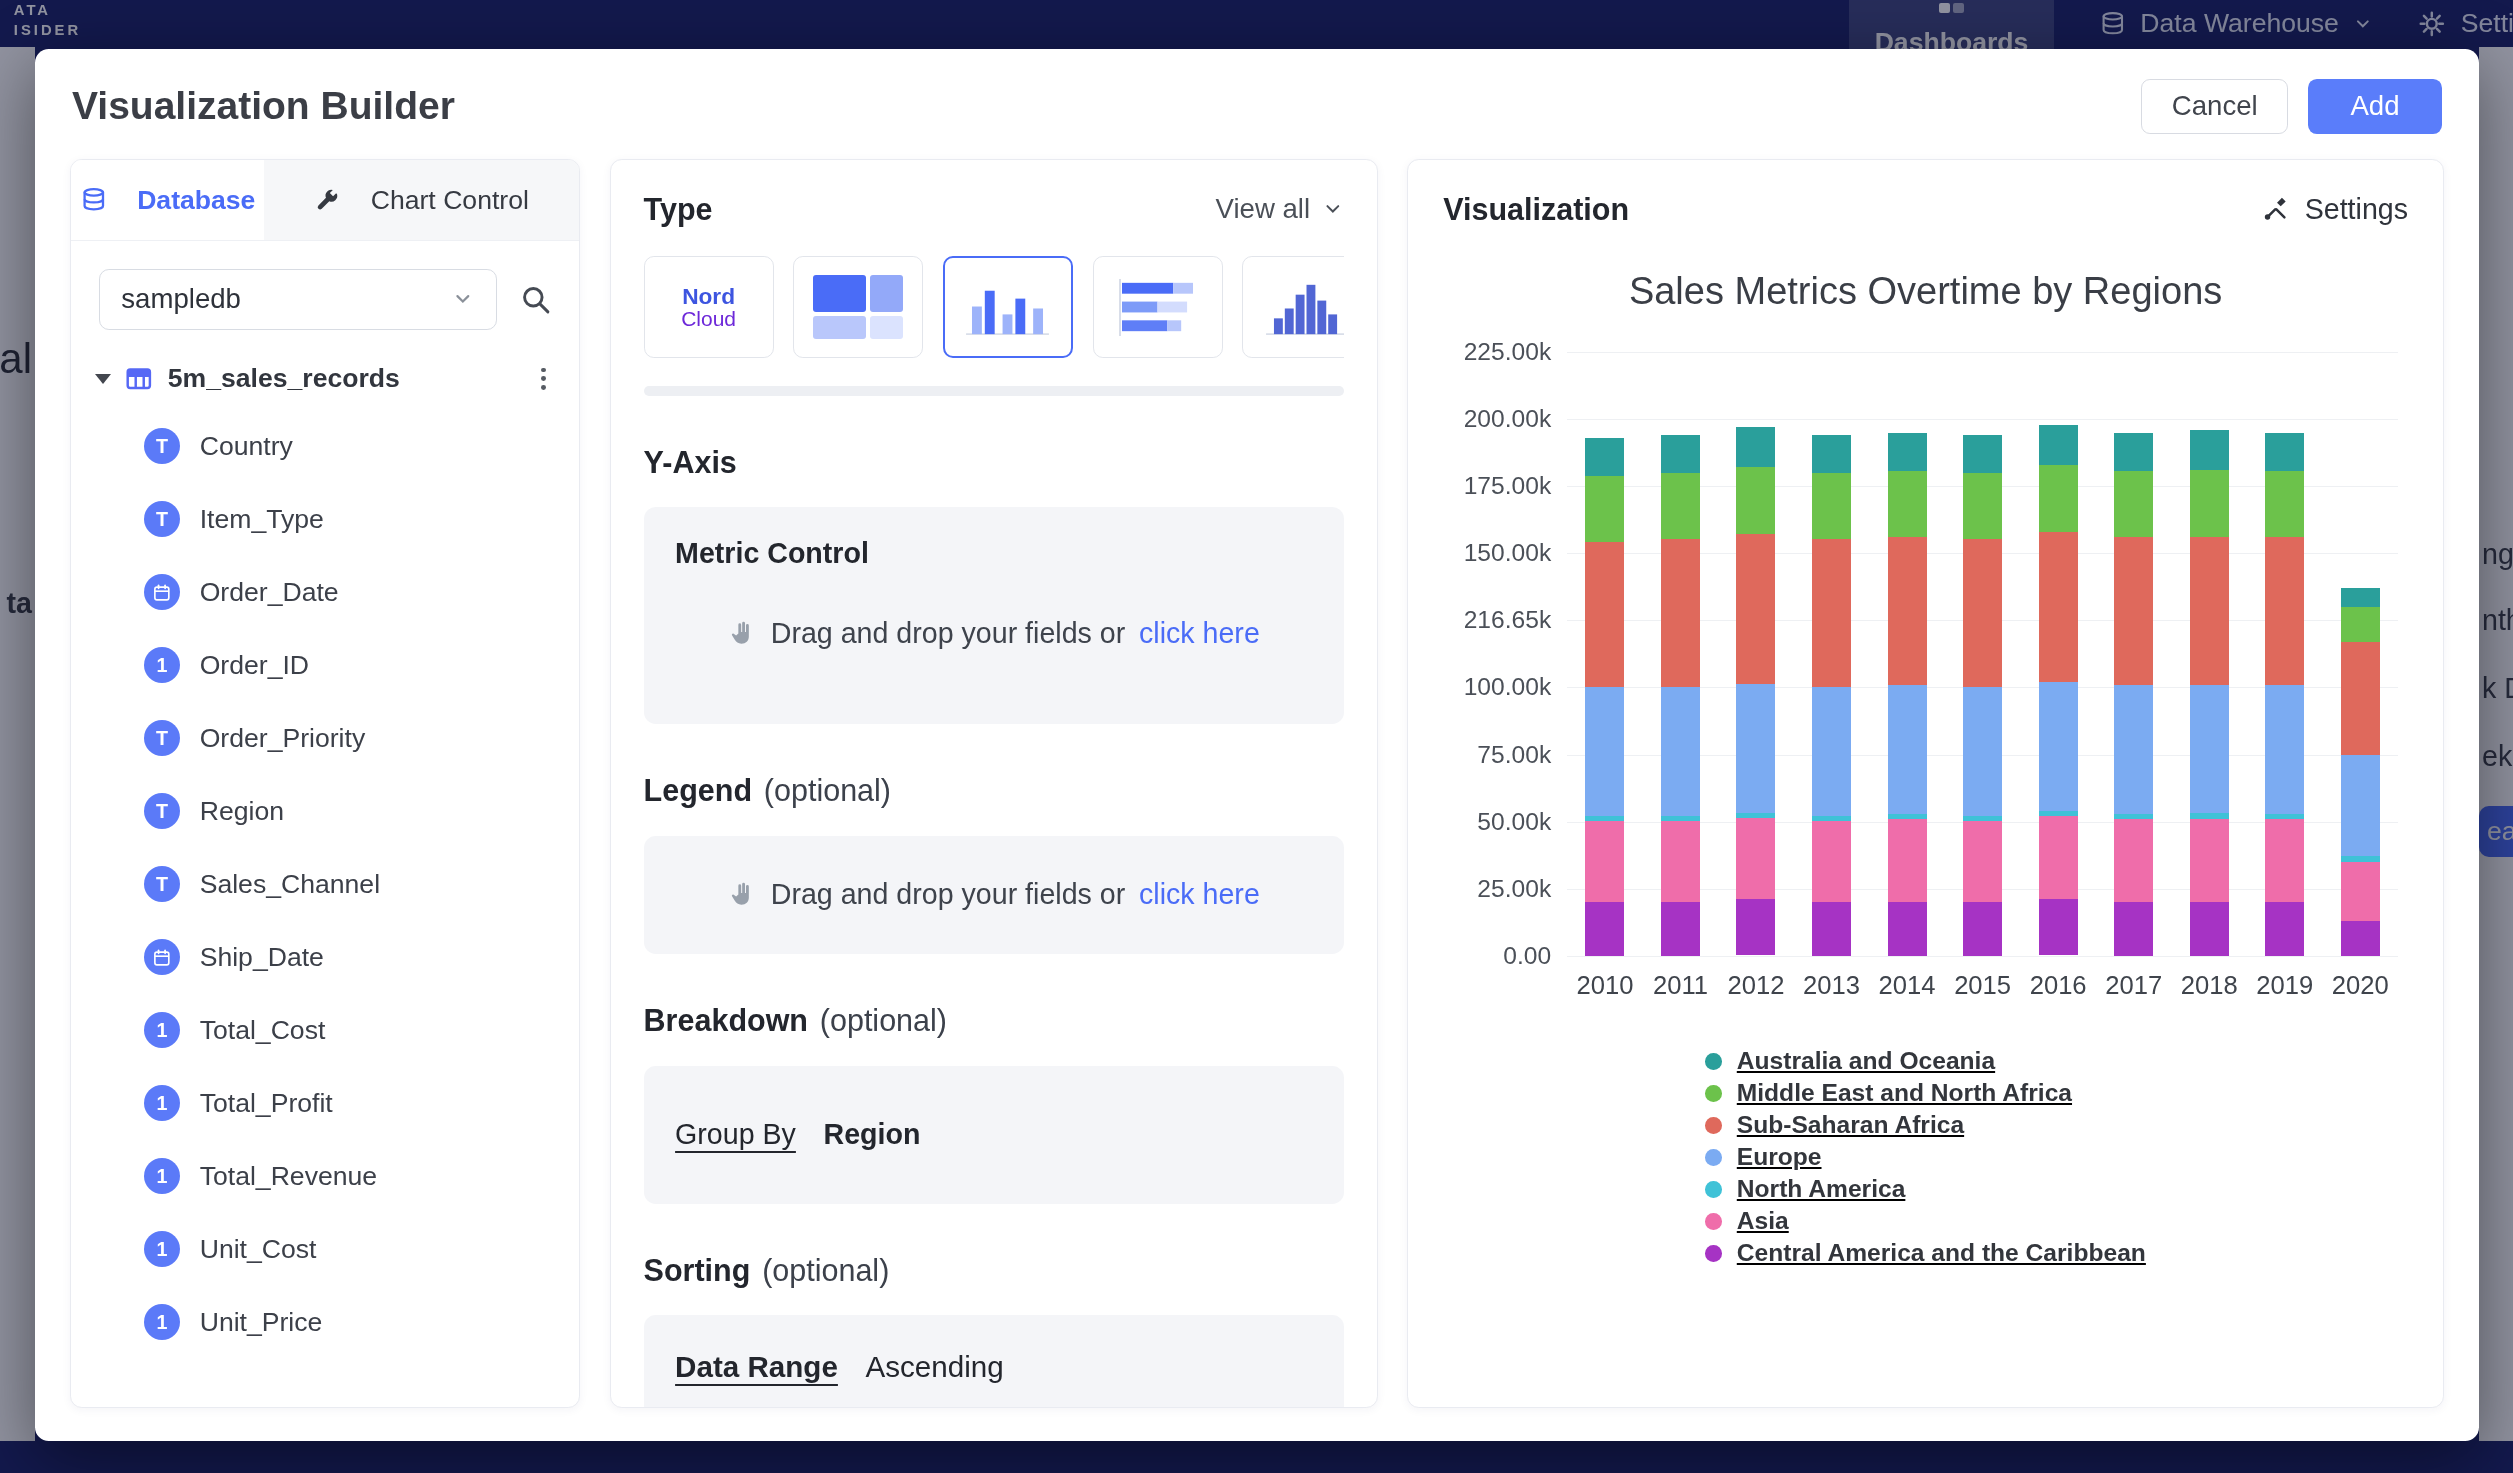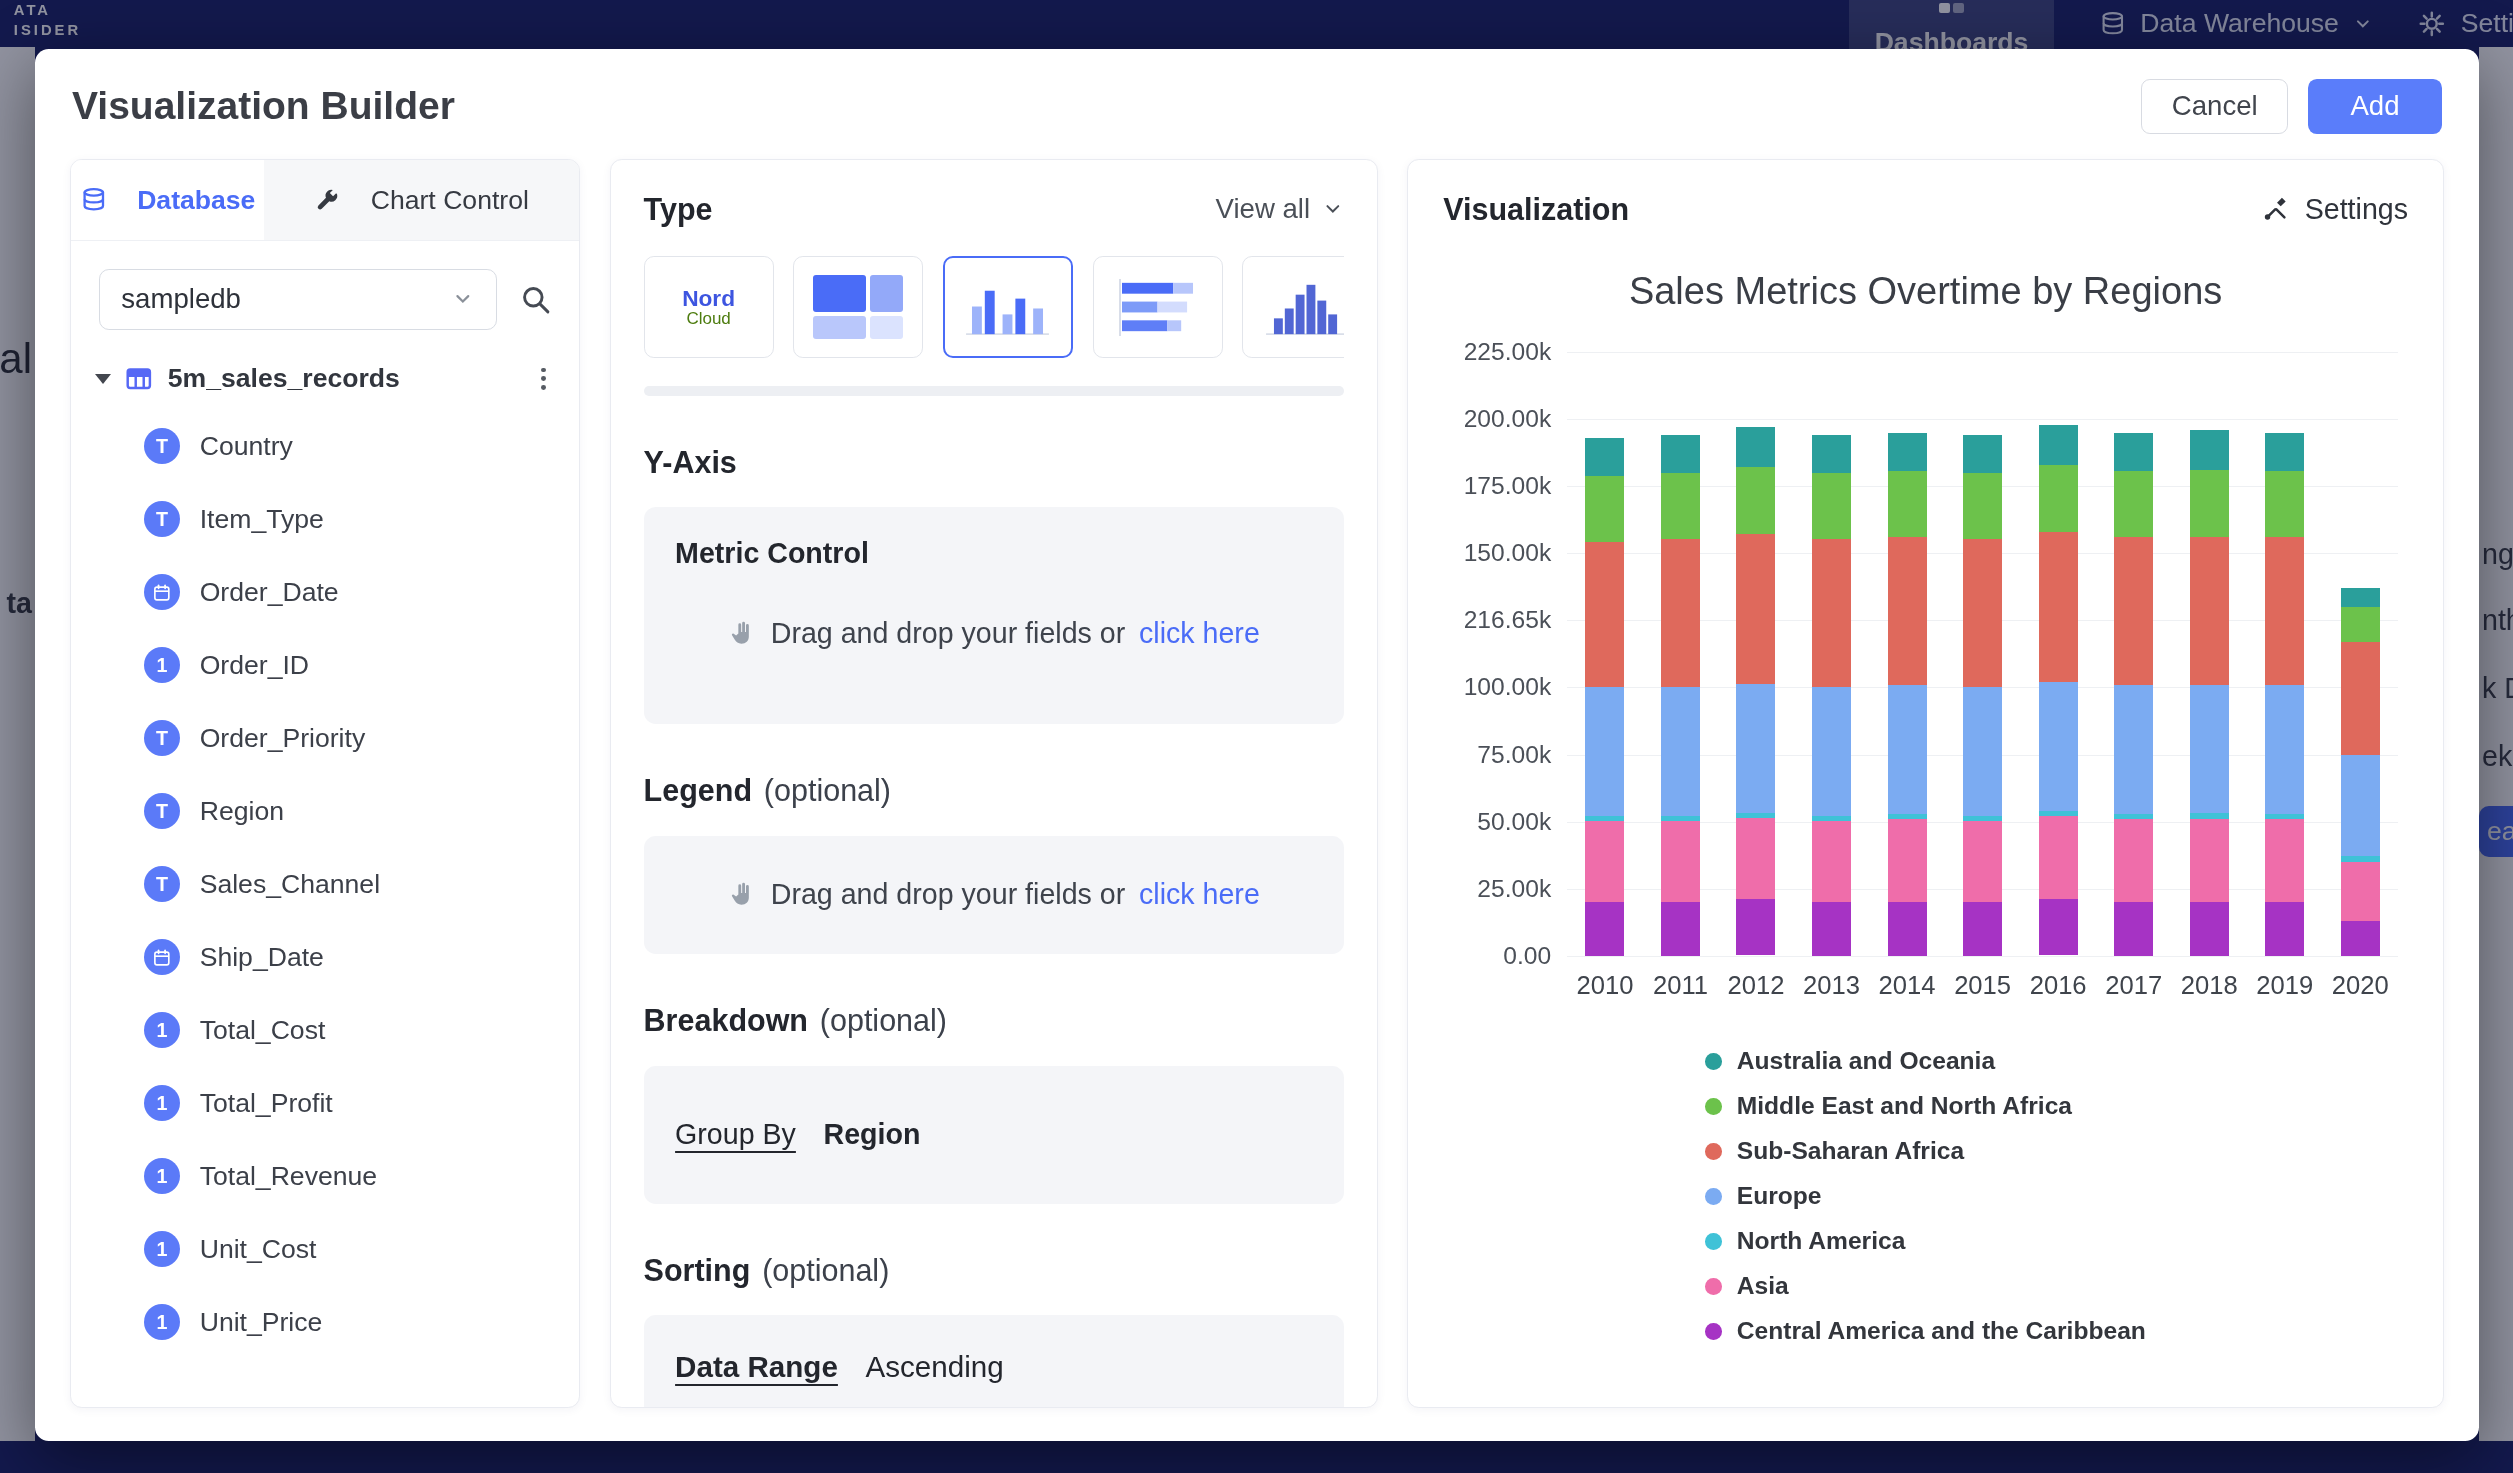--- a/index.html
+++ b/index.html
@@ -60,21 +60,21 @@
   .mid-panel { width:768px; flex:none; padding:31.5px 33px; position:relative; }
   .type-header { display:flex; align-items:center; height:35px; }
   .sec-title { font-size:30.5px; font-weight:700; color:#23262d; }
   .optional { font-weight:400; color:#3c414b; }
   .view-all { margin-left:auto; display:flex; align-items:center; gap:11.8px; font-size:27.6px; color:#4b5058; cursor:pointer; }
   .thumb-row { display:flex; gap:19.7px; margin-top:29.6px; height:102px; overflow:hidden; }
   .thumb { width:130px; height:102px; flex:none; border:1.6px solid #e2e5eb; border-radius:9.9px; background:#fff; display:flex; align-items:center; justify-content:center; cursor:pointer; }
   .thumb.selected { border:2.4px solid #4a6cf7; }
   .wc { display:flex; flex-direction:column; align-items:center; line-height:1.08; }
   .wc1 { font-size:22.7px; font-weight:700; color:#3d55e0; }
-  .wc2 { font-size:17px; color:#4d7c0f; }
+  .wc2 { font-size:21px; color:#6d28d9; }
   .tm { width:91px; height:65px; display:grid; grid-template-columns:53px 33px; grid-template-rows:37px 23.6px; gap:3.9px; }
   .tm i { border-radius:3px; }
   .tm .a { background:#4a6cf7; } .tm .b { background:#93a9f9; } .tm .c { background:#b9c7fb; } .tm .d { background:#dbe3fe; }
   .scroll-track { margin-top:27.6px; height:9.9px; border-radius:4.9px; background:#edeff3; }
   .mid-heading { margin-top:49px; height:35px; display:flex; align-items:center; gap:11.8px; }
   .drop-card { margin-top:27.6px; background:#f4f5f8; border-radius:11.8px; }
   .metric-card { height:217px; padding:29.6px 31.5px; }
   .metric-title { font-size:28.6px; font-weight:700; color:#23262d; }
   .drop-line { display:flex; align-items:center; justify-content:center; gap:13.8px; font-size:28.6px; color:#3e434c; }
   .metric-card .drop-line { margin-top:47px; }
@@ -95,21 +95,21 @@
   .y-labels { width:108px; position:relative; height:604px; flex:none; }
   .y-label { position:absolute; right:0; font-size:24.6px; color:#4b5058; transform:translateY(-50%); white-space:nowrap; }
   .plot { flex:1; position:relative; height:604px; margin:0 9.9px 0 15.8px; }
   .gridline { position:absolute; left:0; right:0; height:1px; background:#eef0f3; }
   .bars { position:absolute; inset:0; display:flex; }
   .bar-cell { flex:1; display:flex; justify-content:center; align-items:flex-end; }
   .bar { width:39px; display:flex; flex-direction:column; }
   .bar i { width:100%; display:block; }
   .x-labels { display:flex; margin:15.8px 9.9px 0 124px; }
   .x-label { flex:1; text-align:center; font-size:25.6px; color:#3f444c; }
-  .chart-legend { margin-top:47px; display:flex; flex-direction:column; gap:17px; width:max-content; margin-left:auto; margin-right:auto; }
+  .chart-legend { margin-top:47px; display:flex; flex-direction:column; gap:4px; width:max-content; margin-left:auto; margin-right:auto;text-decoration:underline; }
   .legend-row { display:flex; align-items:center; gap:14.8px; }
   .legend-dot { width:16.7px; height:16.7px; border-radius:50%; flex:none; }
   .legend-label { font-size:24.6px; font-weight:700; color:#33363c; white-space:nowrap; }
 </style>
 </head>
 <body>
 
 <div class="screen">
 
   <div class="top-nav">

